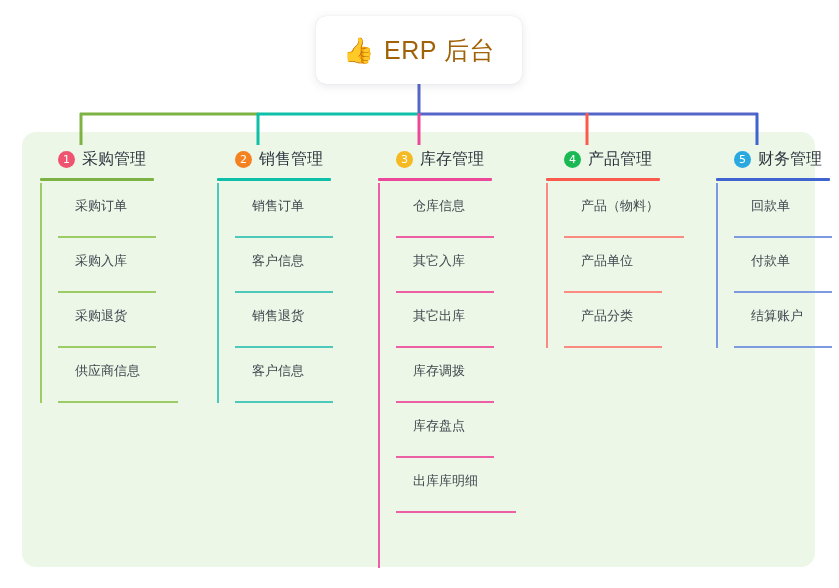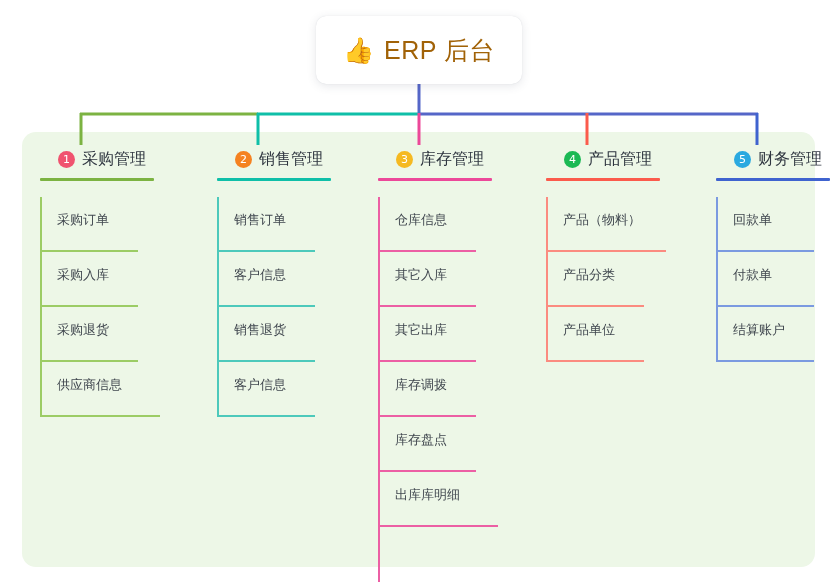--- a/index.html
+++ b/index.html
@@ -99,21 +99,22 @@
     margin-top: 6px;
     margin-left: 0px;
     width: 114px;
     height: 3px;
     border-radius: 1px;
   }
 
   
   .items {
     position: relative;
-    margin-top: 16px;
+    margin-top: 2px;
+    padding-left: 18px;
   }
   .spine {
     position: absolute;
     left: 0px;
     top: 0px;
     width: 2px;
   }
   .item {
     position: relative;
     height: 55px;
@@ -254,27 +255,27 @@
         <span class="col-title">产品管理</span>
       </div>
       <div class="col-rule" style="background: rgb(251, 91, 76);"></div>
       <div class="items">
         <div class="spine" style="background: rgb(251, 139, 128); height: 165px;"></div>
         <div class="item">
           <span class="item-label">产品（物料）</span>
           <div class="item-rule wide" style="background: rgb(251, 139, 128);"></div>
         </div>
         <div class="item">
+          <span class="item-label">产品单位</span>
+          <div class="item-rule" style="background: rgb(251, 139, 128);"></div>
+        </div>
+        <div class="item">
           <span class="item-label">产品分类</span>
           <div class="item-rule" style="background: rgb(251, 139, 128);"></div>
         </div>
-        <div class="item">
-          <span class="item-label">产品单位</span>
-          <div class="item-rule" style="background: rgb(251, 139, 128);"></div>
-        </div>
       </div>
     </div>
     <div class="column" style="left: 716px;">
       <div class="col-header">
         <span class="badge" style="background: rgb(42, 169, 224);">5</span>
         <span class="col-title">财务管理</span>
       </div>
       <div class="col-rule" style="background: rgb(63, 99, 207);"></div>
       <div class="items">
         <div class="spine" style="background: rgb(123, 154, 224); height: 165px;"></div>

